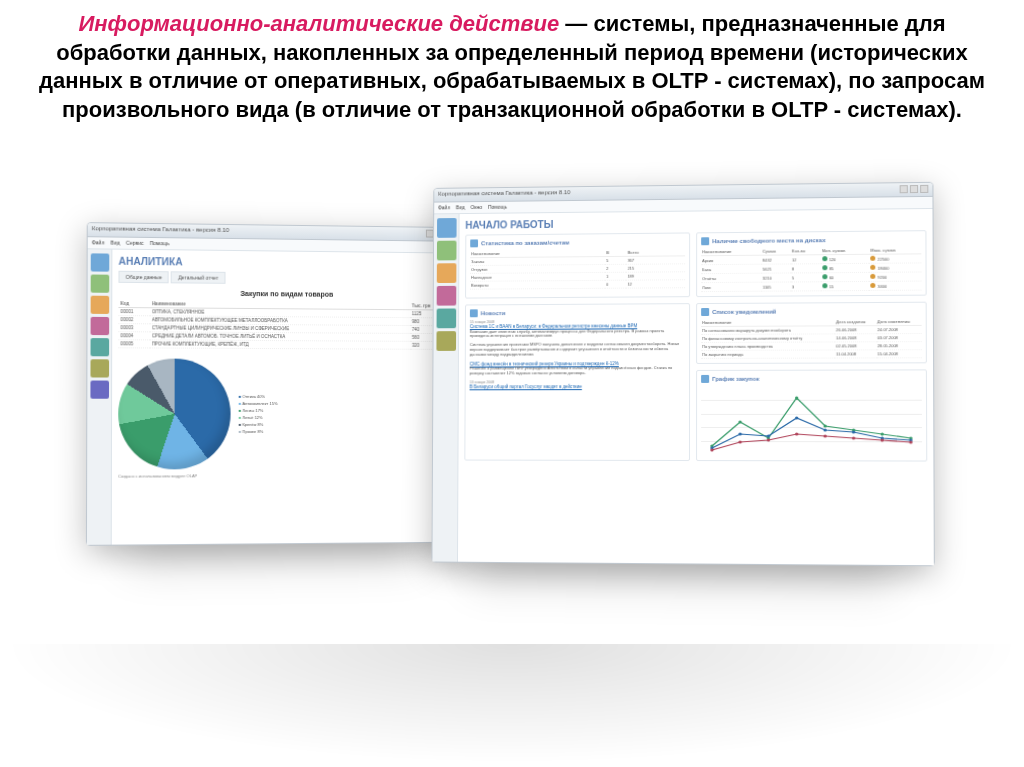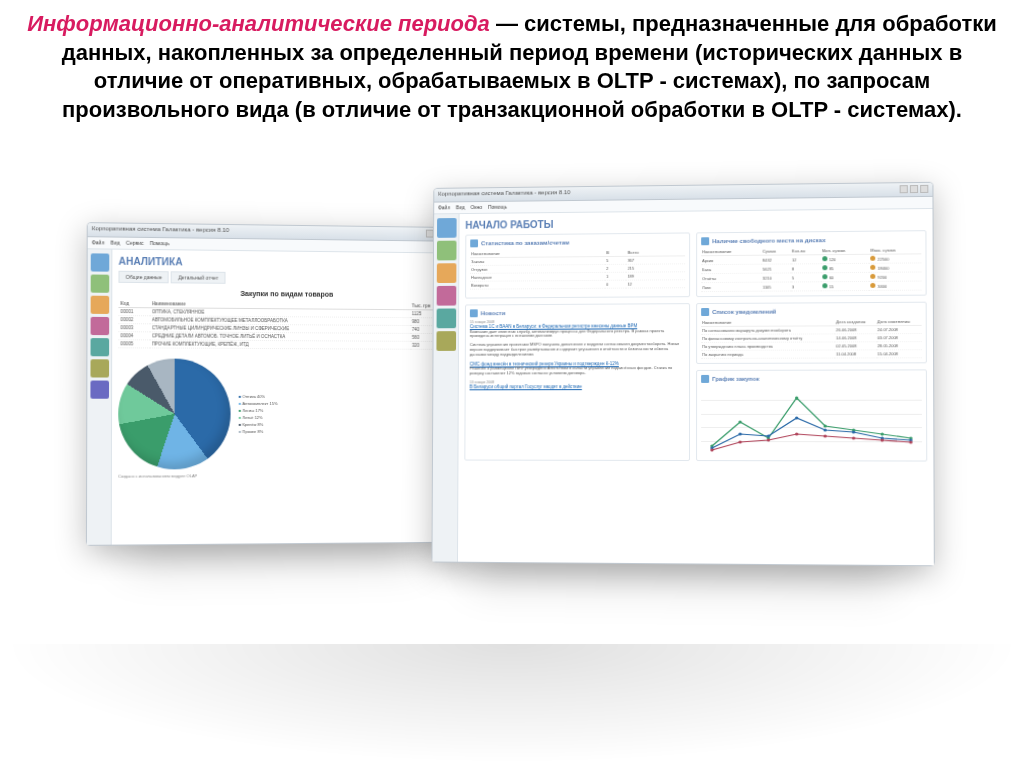--- a/index.html
+++ b/index.html
@@ -226,21 +226,21 @@
     height: 120px;
     bottom: -80px;
     background: radial-gradient(ellipse at 50% 0%, rgba(0,0,0,0.12), transparent 70%);
     z-index: 0;
   }
 </style>
 </head>
 <body>
 
 <div class="slide-text">
-  <span class="highlight">Информационно-аналитические периода</span><span> — системы, предназначен­ные для обработки данных, накопленных за определенный период времени (исторических данных в отличие от оперативных, обрабатываемых в OLTP - системах), по запросам произвольного вида (в отличие от транзакционной обработки в OLTP - системах).</span>
+  <span class="highlight">Информационно-аналитические действие</span><span> — системы, предназначен­ные для обработки данных, накопленных за определенный период времени (исторических данных в отличие от оперативных, обрабатываемых в OLTP - системах), по запросам произвольного вида (в отличие от транзакционной обработки в OLTP - системах).</span>
 </div>
 
 <div class="imagery">
   <div class="reflection"></div>
 
   <div class="window window-a">
     <div class="titlebar">
       <span>Корпоративная система Галактика - версия 8.10</span>
       <div class="wbtns">
         <div class="wbtn"></div>

